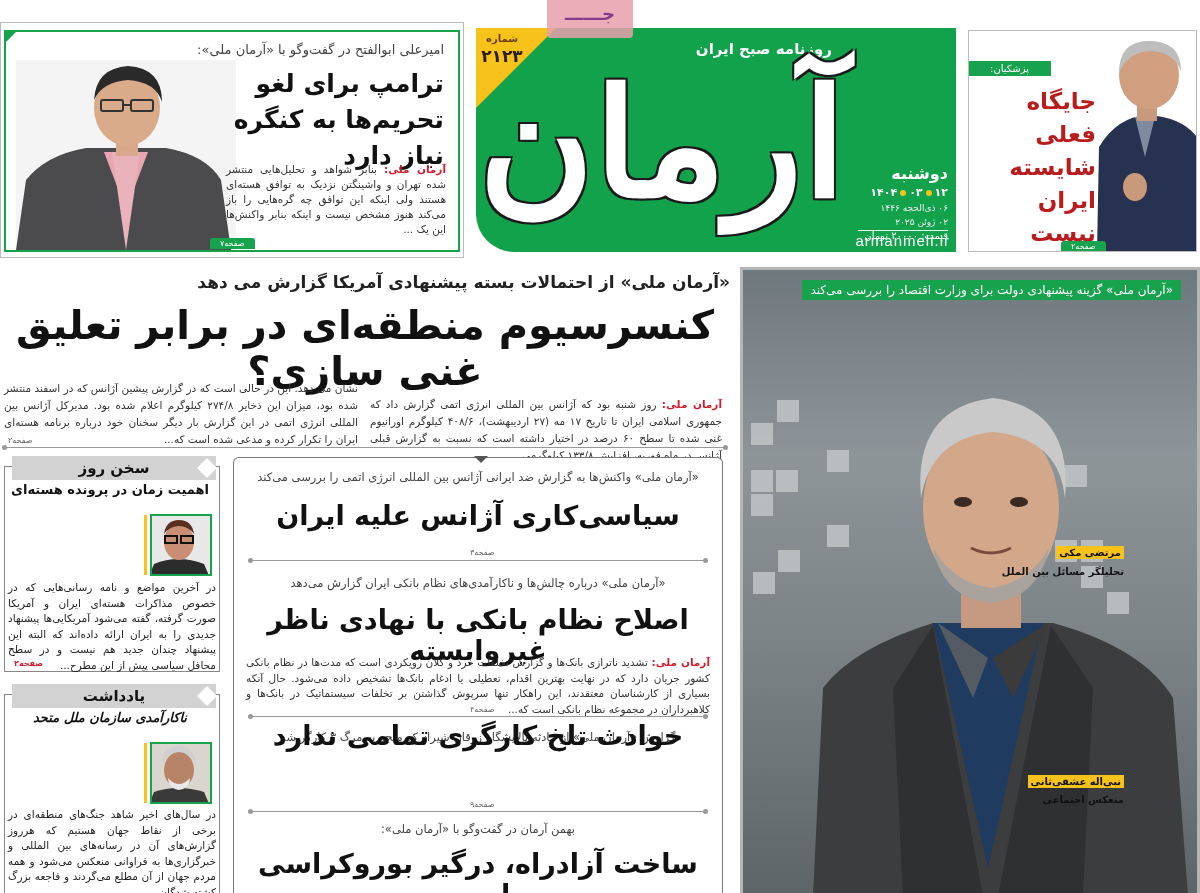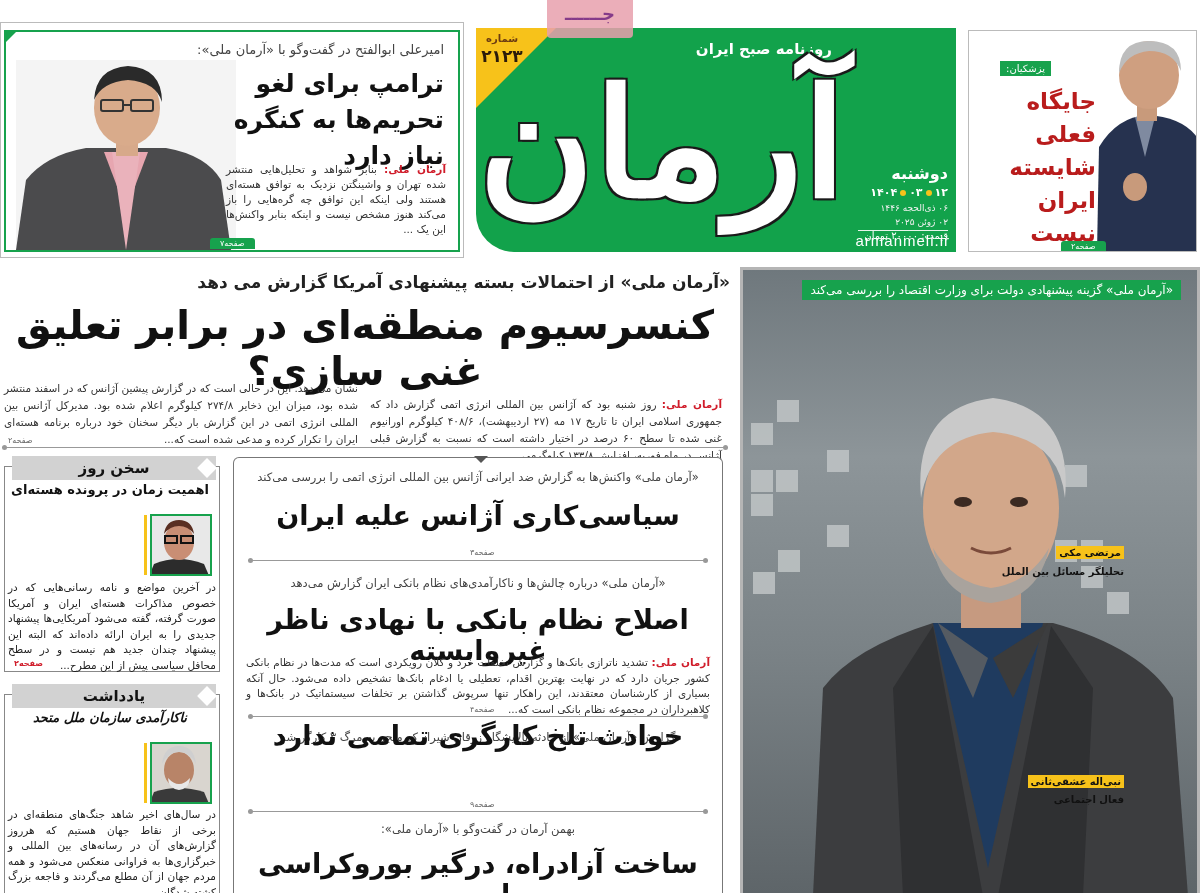--- a/index.html
+++ b/index.html
@@ -55,21 +55,21 @@
     position: absolute; left: 10px; top: 28px; width: 220px; height: 190px; overflow: hidden;
   }
   .kicker-l { position: absolute; right: 14px; top: 10px; font-size: 13px; color: #444; }
   .head-l { position: absolute; right: 14px; top: 34px; width: 220px; font-size: 25px; font-weight: bold; line-height: 36px; text-align: right; color: #111; }
   .body-l { position: absolute; right: 12px; top: 130px; width: 220px; font-size: 10.5px; line-height: 15px; text-align: justify; color: #333; }
   .tag-red { color: #d01c2a; font-weight: bold; }
   .page-pill { position: absolute; background: #17a24d; color: #fff; font-size: 8px; padding: 1px 10px; border-radius: 3px 3px 0 0; }
 
   .box-right { position: absolute; left: 968px; top: 30px; width: 229px; height: 222px; border: 1px solid #bbb; background: #fff; overflow: hidden; }
   .pz-photo { position: absolute; left: 128px; top: 6px; width: 100px; height: 215px; overflow: hidden; }
-  .pz-label { position: absolute; right: 145px; top: 30px; background: #17a24d; color: #fff; font-size: 10px; padding: 2px 6px; }
+  .pz-label { position: absolute; right: 145px; top: 30px; background: #17a24d; color: #fff; font-size: 10px; padding: 2px 22px; }
   .pz-head { position: absolute; right: 100px; top: 54px; width: 120px; font-size: 23px; font-weight: bold; line-height: 33px; text-align: right; color: #b91c1c; }
 
   
   .main-kicker { position: absolute; left: 0; top: 272px; width: 730px; font-size: 17px; font-weight: bold; color: #222; }
   .main-head { position: absolute; left: 0; top: 302px; width: 730px; text-align: center; font-size: 40px; font-weight: bold; color: #111; letter-spacing: -1px; }
   .main-cols { position: absolute; top: 380px; font-size: 10.5px; line-height: 17px; color: #333; text-align: justify; }
   .rule-h { position: absolute; height: 1px; background: #999; }
   .rule-h::before, .rule-h::after { content: ""; position: absolute; top: -2px; width: 5px; height: 5px; border-radius: 50%; background: #999; }
   .rule-h::before { left: 0; } .rule-h::after { right: 0; }
   .page-tag { position: absolute; font-size: 8px; color: #666; }
@@ -239,21 +239,21 @@
   <svg width="62" height="62" viewBox="0 0 62 62">
       <rect width="62" height="62" fill="#d9d5cf"></rect>
       <path d="M0 62 L6 48 Q30 40 56 48 L62 62 Z" fill="#3a3a3a"></path>
       <ellipse cx="31" cy="26" rx="15" ry="18" fill="#b88468"></ellipse>
       <path d="M20 34 Q31 46 42 34 Q42 44 31 46 Q20 44 20 34 Z" fill="#e8e8e8"></path>
       <path d="M14 20 Q16 2 31 2 Q46 2 48 20 Q42 8 31 8 Q20 8 14 20 Z" fill="#cfcfcf"></path>
     </svg>
 </div>
 <div class="side-bar" style="top:743px;"></div>
 <div class="side-name" style="top:775px;">نبی‌اله عشقی‌ثانی</div>
-<div class="side-role" style="top:794px;">فعال اجتماعی</div>
+<div class="side-role" style="top:794px;">منعکس اجتماعی</div>
 <div class="side-body" style="top:807px;">در سال‌های اخیر شاهد جنگ‌های منطقه‌ای در برخی از نقاط جهان هستیم که هرروز گزارش‌های آن در رسانه‌های بین المللی و خبرگزاری‌ها به فراوانی منعکس می‌شود و همه مردم جهان از آن مطلع می‌گردند و فاجعه بزرگ کشته شدگان و...</div>
 
 <div class="center-box"></div>
 <div class="center-notch"></div>
 
 <div class="c-kicker" style="top:470px;">«آرمان ملی» واکنش‌ها به گزارش ضد ایرانی آژانس بین المللی انرژی اتمی را بررسی می‌کند</div>
 <div class="c-head" style="top:500px;">سیاسی‌کاری آژانس علیه ایران</div>
 <div class="page-tag" style="left:470px; top:548px;">صفحه۳</div>
 <div class="rule-h" style="left:248px; top:560px; width:460px;"></div>
 

